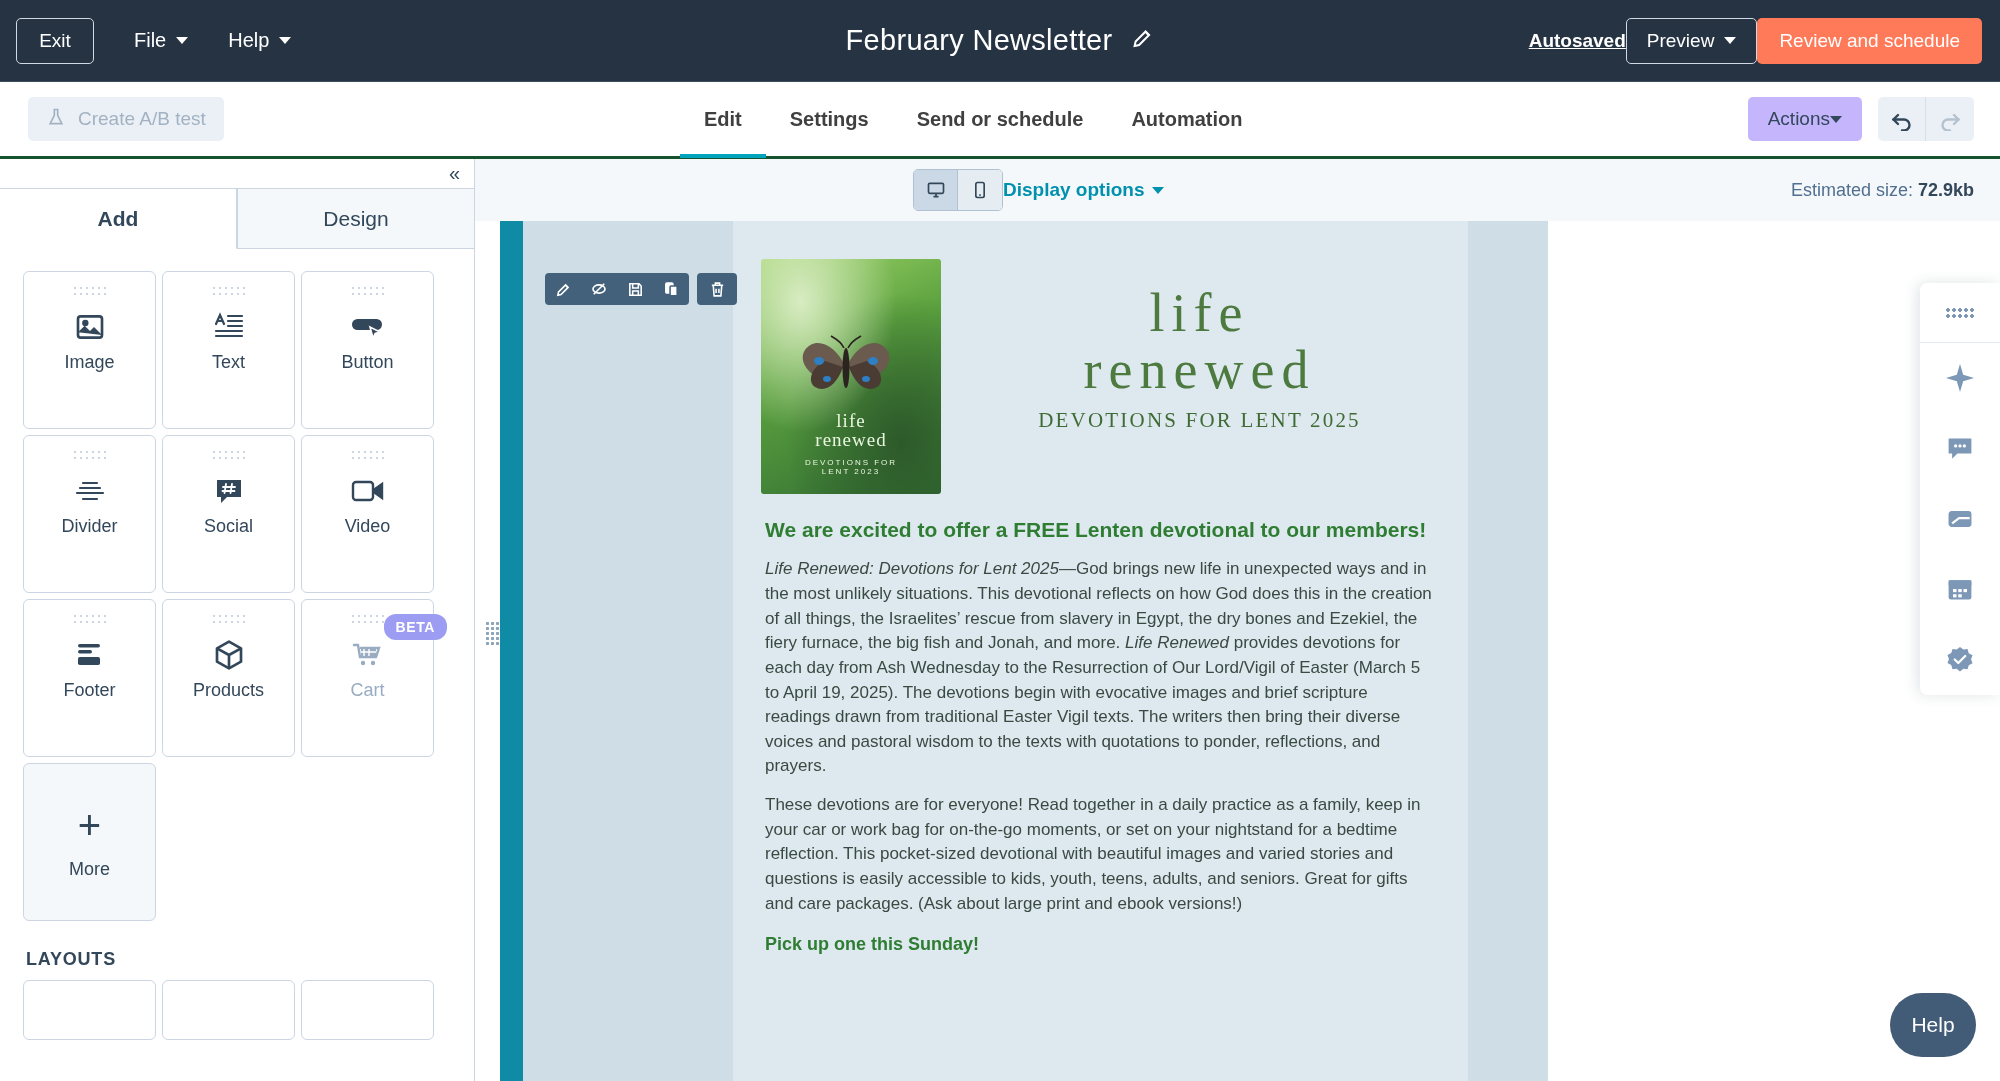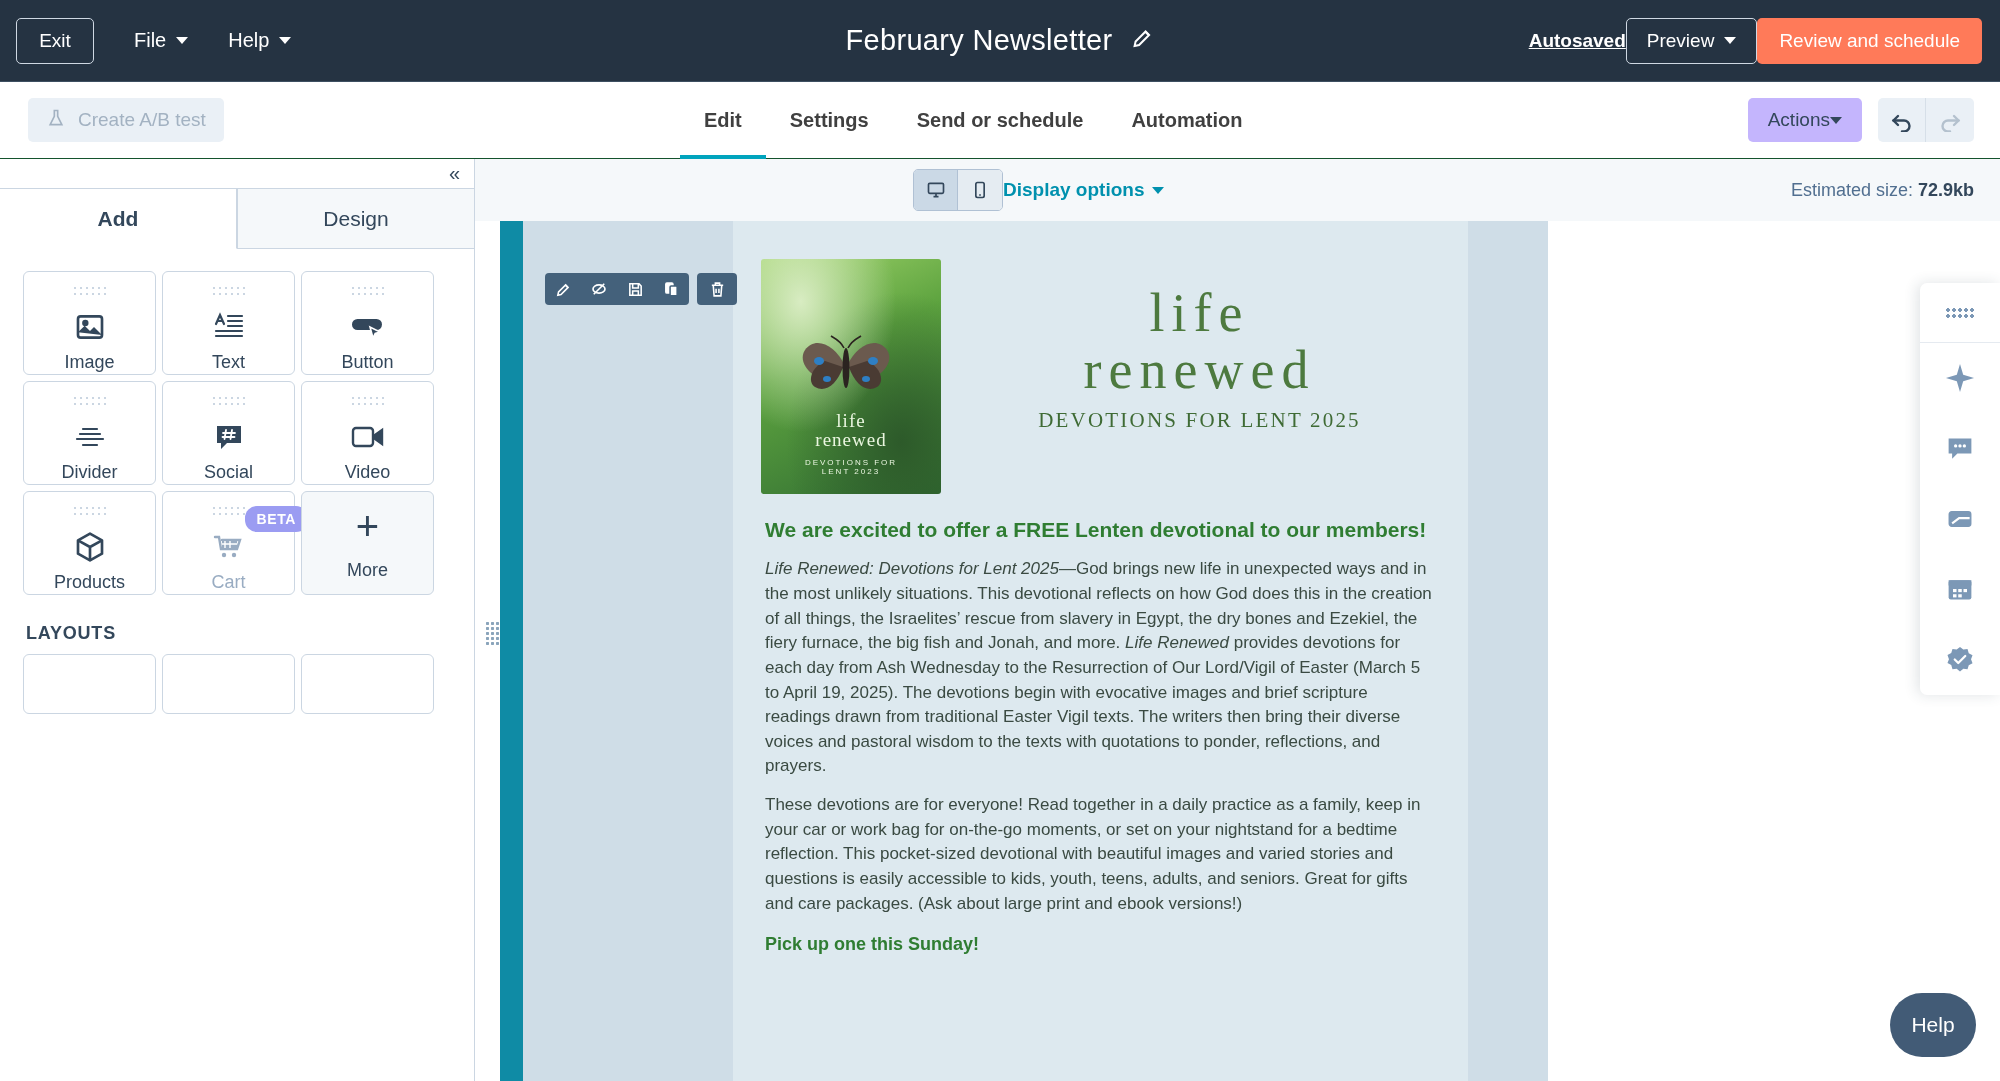--- a/index.html
+++ b/index.html
@@ -50,21 +50,21 @@
   }
   .review-btn {
     background: #ff7a59; color: #fff; font-size: 19px;
     height: 46px; padding: 0 22px; border-radius: 5px;
     display: flex; align-items: center; cursor: pointer;
   }
 
   
   .subnav {
     position: absolute; top: 82px; left: 0; width: 2000px; height: 77px;
-    background: #fff; border-bottom: 1px solid #14532d;
+    background: #fff; border-bottom: 3px solid #14532d;
     display: flex; align-items: center; text-align: center;
   }
   .ab-btn {
     margin-left: 28px; background: #eaf0f6; border-radius: 5px;
     height: 44px; padding: 0 18px; display: flex; align-items: center;
     gap: 12px; color: #a3b2c2; font-size: 19px; cursor: pointer;
   }
   .tabs { position: absolute; left: 680px; display: flex; align-items: flex-end; height: 77px; }
   .tab {
     color: #404040; font-size: 20px; font-weight: bold;
@@ -102,21 +102,21 @@
     border-bottom: 1px solid #cbd6e2;
   }
   .ptab.active { font-weight: bold; background: #fff; border-bottom: 1px solid transparent;
                  border-right: 1px solid #cbd6e2; }
   .ptab.inactive { background: #f5f8fa; border-left: 1px solid #cbd6e2; }
   .mod-grid {
     display: grid; grid-template-columns: repeat(3, 133px);
     gap: 6px; padding: 22px 0 0 23px;
   }
   .mod-card {
-    height: 104px; border: 1px solid #cbd6e2; border-radius: 6px;
+    height: 158px; border: 1px solid #cbd6e2; border-radius: 6px;
     background: #fff; position: relative; cursor: pointer;
     display: flex; flex-direction: column; align-items: center;
   }
   .mod-card.muted { }
   .mod-card.more { background: #f5f8fa; justify-content: center; }
   .dots {
     margin-top: 13px; width: 36px; height: 11px;
     background-image: radial-gradient(#cbd6e2 1.3px, transparent 1.4px);
     background-size: 6px 6px;
   }
@@ -394,20 +394,31 @@
       <div class="dots"></div>
       <div class="mod-ico">
         <svg width="34" height="26" viewBox="0 0 34 26" fill="none" stroke="currentColor" stroke-width="2.4">
           <rect x="2" y="4" width="20" height="18" rx="3"></rect>
           <path d="M24 11l7-5v14l-7-5z" fill="currentColor"></path>
         </svg>
       </div>
       <div class="mod-label">Video</div>
     </div>
 
+    <div class="mod-card">
+      <div class="dots"></div>
+      <div class="mod-ico">
+        <svg width="32" height="26" viewBox="0 0 32 26" fill="none">
+          <rect x="4" y="2" width="22" height="3.6" rx="1.8" fill="currentColor"></rect>
+          <rect x="4" y="8" width="14" height="3.6" rx="1.8" fill="currentColor"></rect>
+          <rect x="4" y="15" width="22" height="8" rx="1.8" fill="currentColor"></rect>
+        </svg>
+      </div>
+      <div class="mod-label">Footer</div>
+    </div>
 
     <div class="mod-card">
       <div class="dots"></div>
       <div class="mod-ico">
         <svg width="32" height="32" viewBox="0 0 24 24" fill="none" stroke="currentColor" stroke-width="2" stroke-linejoin="round">
           <path d="M12 2l9 5v10l-9 5-9-5V7z"></path>
             <path d="M12 12l9-5M12 12v10M12 12L3 7"></path>
         </svg>
       </div>
       <div class="mod-label">Products</div>

